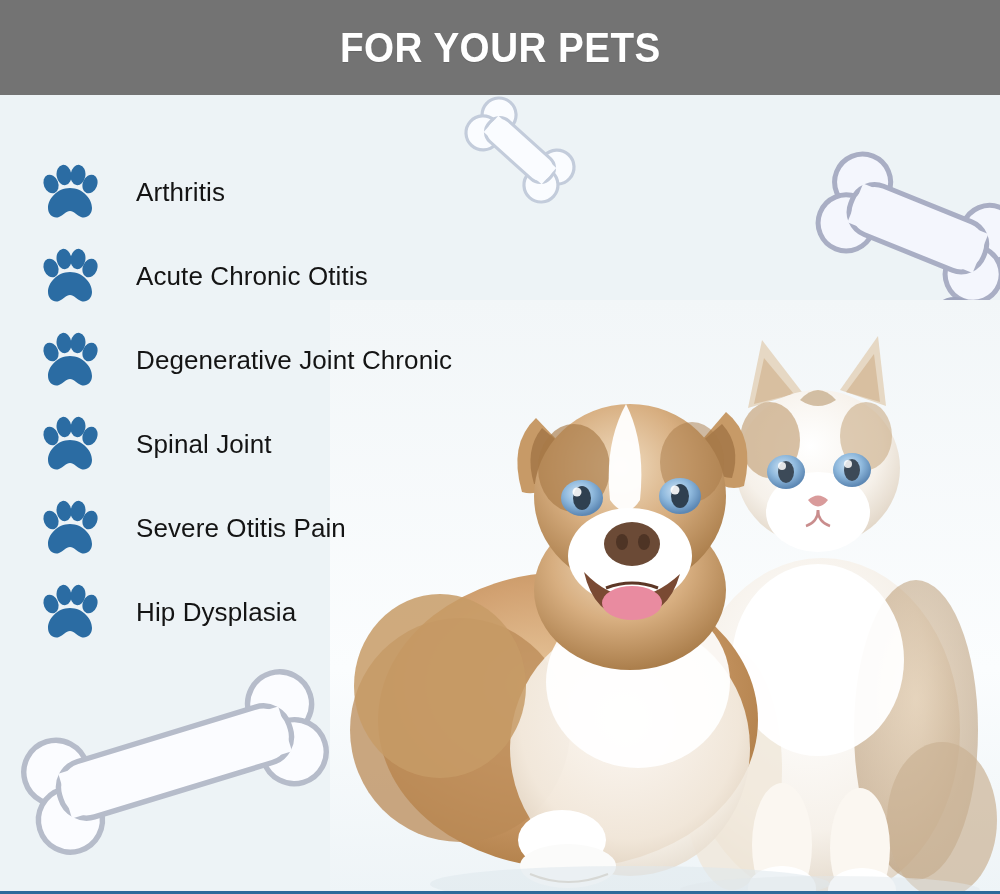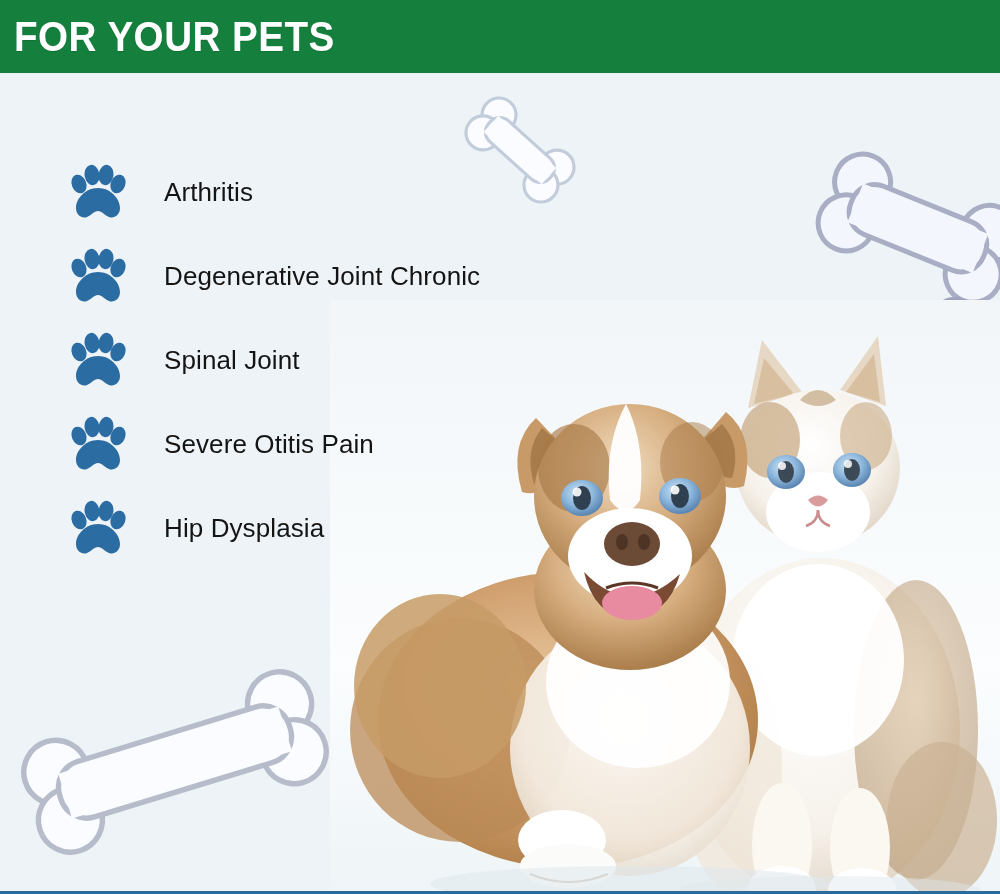--- a/index.html
+++ b/index.html
@@ -17,24 +17,25 @@
     border-bottom: 3px solid #2c6a9a;
     box-sizing: border-box;
   }
 
   
   .header-bar {
     position: absolute;
     left: 0;
     top: 0;
     width: 1000px;
-    height: 73px;
-    background: #15803d;
+    height: 95px;
+    background: #737373;
     display: flex;
     align-items: center;
+    justify-content: center;
   }
   .header-title {
     color: #ffffff;
     font-size: 42px;
     font-weight: bold;
     letter-spacing: 0.5px;
     transform: scaleX(0.92);
     font-family: "Liberation Sans", sans-serif;
     white-space: nowrap;
     text-shadow: 0 1px 1px rgba(0,0,0,0.12);
@@ -59,21 +60,21 @@
   .bone svg { display: block; overflow: visible; }
 
   .bone-1 { left: 455px; top: 95px;  }
   .bone-2 { left: 805px; top: 150px; }
   .bone-3 { left: 895px; top: 295px; }
   .bone-4 { left: 10px;  top: 655px; }
 
   
   .condition-list {
     position: absolute;
-    left: 68px;
+    left: 40px;
     top: 150px;
     width: 560px;
     z-index: 5;
   }
   .condition-item {
     display: flex;
     align-items: center;
     height: 84px;
   }
   .paw-icon {
@@ -311,20 +312,34 @@
             <ellipse cx="24" cy="11" rx="7.4" ry="10.2" transform="rotate(-9 24 11)"></ellipse>
             <ellipse cx="38" cy="11" rx="7.4" ry="10.2" transform="rotate(9 38 11)"></ellipse>
             <ellipse cx="50" cy="20" rx="7.2" ry="9.6" transform="rotate(22 50 20)"></ellipse>
             <path d="M30 24 c13 0 22 11 22 20 c0 7 -6 11 -11 9 c-4 -1.6 -7 -6 -11 -6 c-4 0 -7 4.4 -11 6 c-5 2 -11 -2 -11 -9 c0 -9 9 -20 22 -20 Z"></path>
           </g>
         </svg>
       </span>
       <span class="condition-label">Arthritis</span>
     </div>
 
+    <div class="condition-item">
+      <span class="paw-icon">
+        <svg width="60" height="56" viewBox="0 0 60 56">
+          <g fill="#2b6ca3">
+            <ellipse cx="11" cy="20" rx="7.2" ry="9.6" transform="rotate(-22 11 20)"></ellipse>
+            <ellipse cx="24" cy="11" rx="7.4" ry="10.2" transform="rotate(-9 24 11)"></ellipse>
+            <ellipse cx="38" cy="11" rx="7.4" ry="10.2" transform="rotate(9 38 11)"></ellipse>
+            <ellipse cx="50" cy="20" rx="7.2" ry="9.6" transform="rotate(22 50 20)"></ellipse>
+            <path d="M30 24 c13 0 22 11 22 20 c0 7 -6 11 -11 9 c-4 -1.6 -7 -6 -11 -6 c-4 0 -7 4.4 -11 6 c-5 2 -11 -2 -11 -9 c0 -9 9 -20 22 -20 Z"></path>
+          </g>
+        </svg>
+      </span>
+      <span class="condition-label">Acute Chronic Otitis</span>
+    </div>
 
     <div class="condition-item">
       <span class="paw-icon">
         <svg width="60" height="56" viewBox="0 0 60 56">
           <g fill="#2b6ca3">
             <ellipse cx="11" cy="20" rx="7.2" ry="9.6" transform="rotate(-22 11 20)"></ellipse>
             <ellipse cx="24" cy="11" rx="7.4" ry="10.2" transform="rotate(-9 24 11)"></ellipse>
             <ellipse cx="38" cy="11" rx="7.4" ry="10.2" transform="rotate(9 38 11)"></ellipse>
             <ellipse cx="50" cy="20" rx="7.2" ry="9.6" transform="rotate(22 50 20)"></ellipse>
             <path d="M30 24 c13 0 22 11 22 20 c0 7 -6 11 -11 9 c-4 -1.6 -7 -6 -11 -6 c-4 0 -7 4.4 -11 6 c-5 2 -11 -2 -11 -9 c0 -9 9 -20 22 -20 Z"></path>

